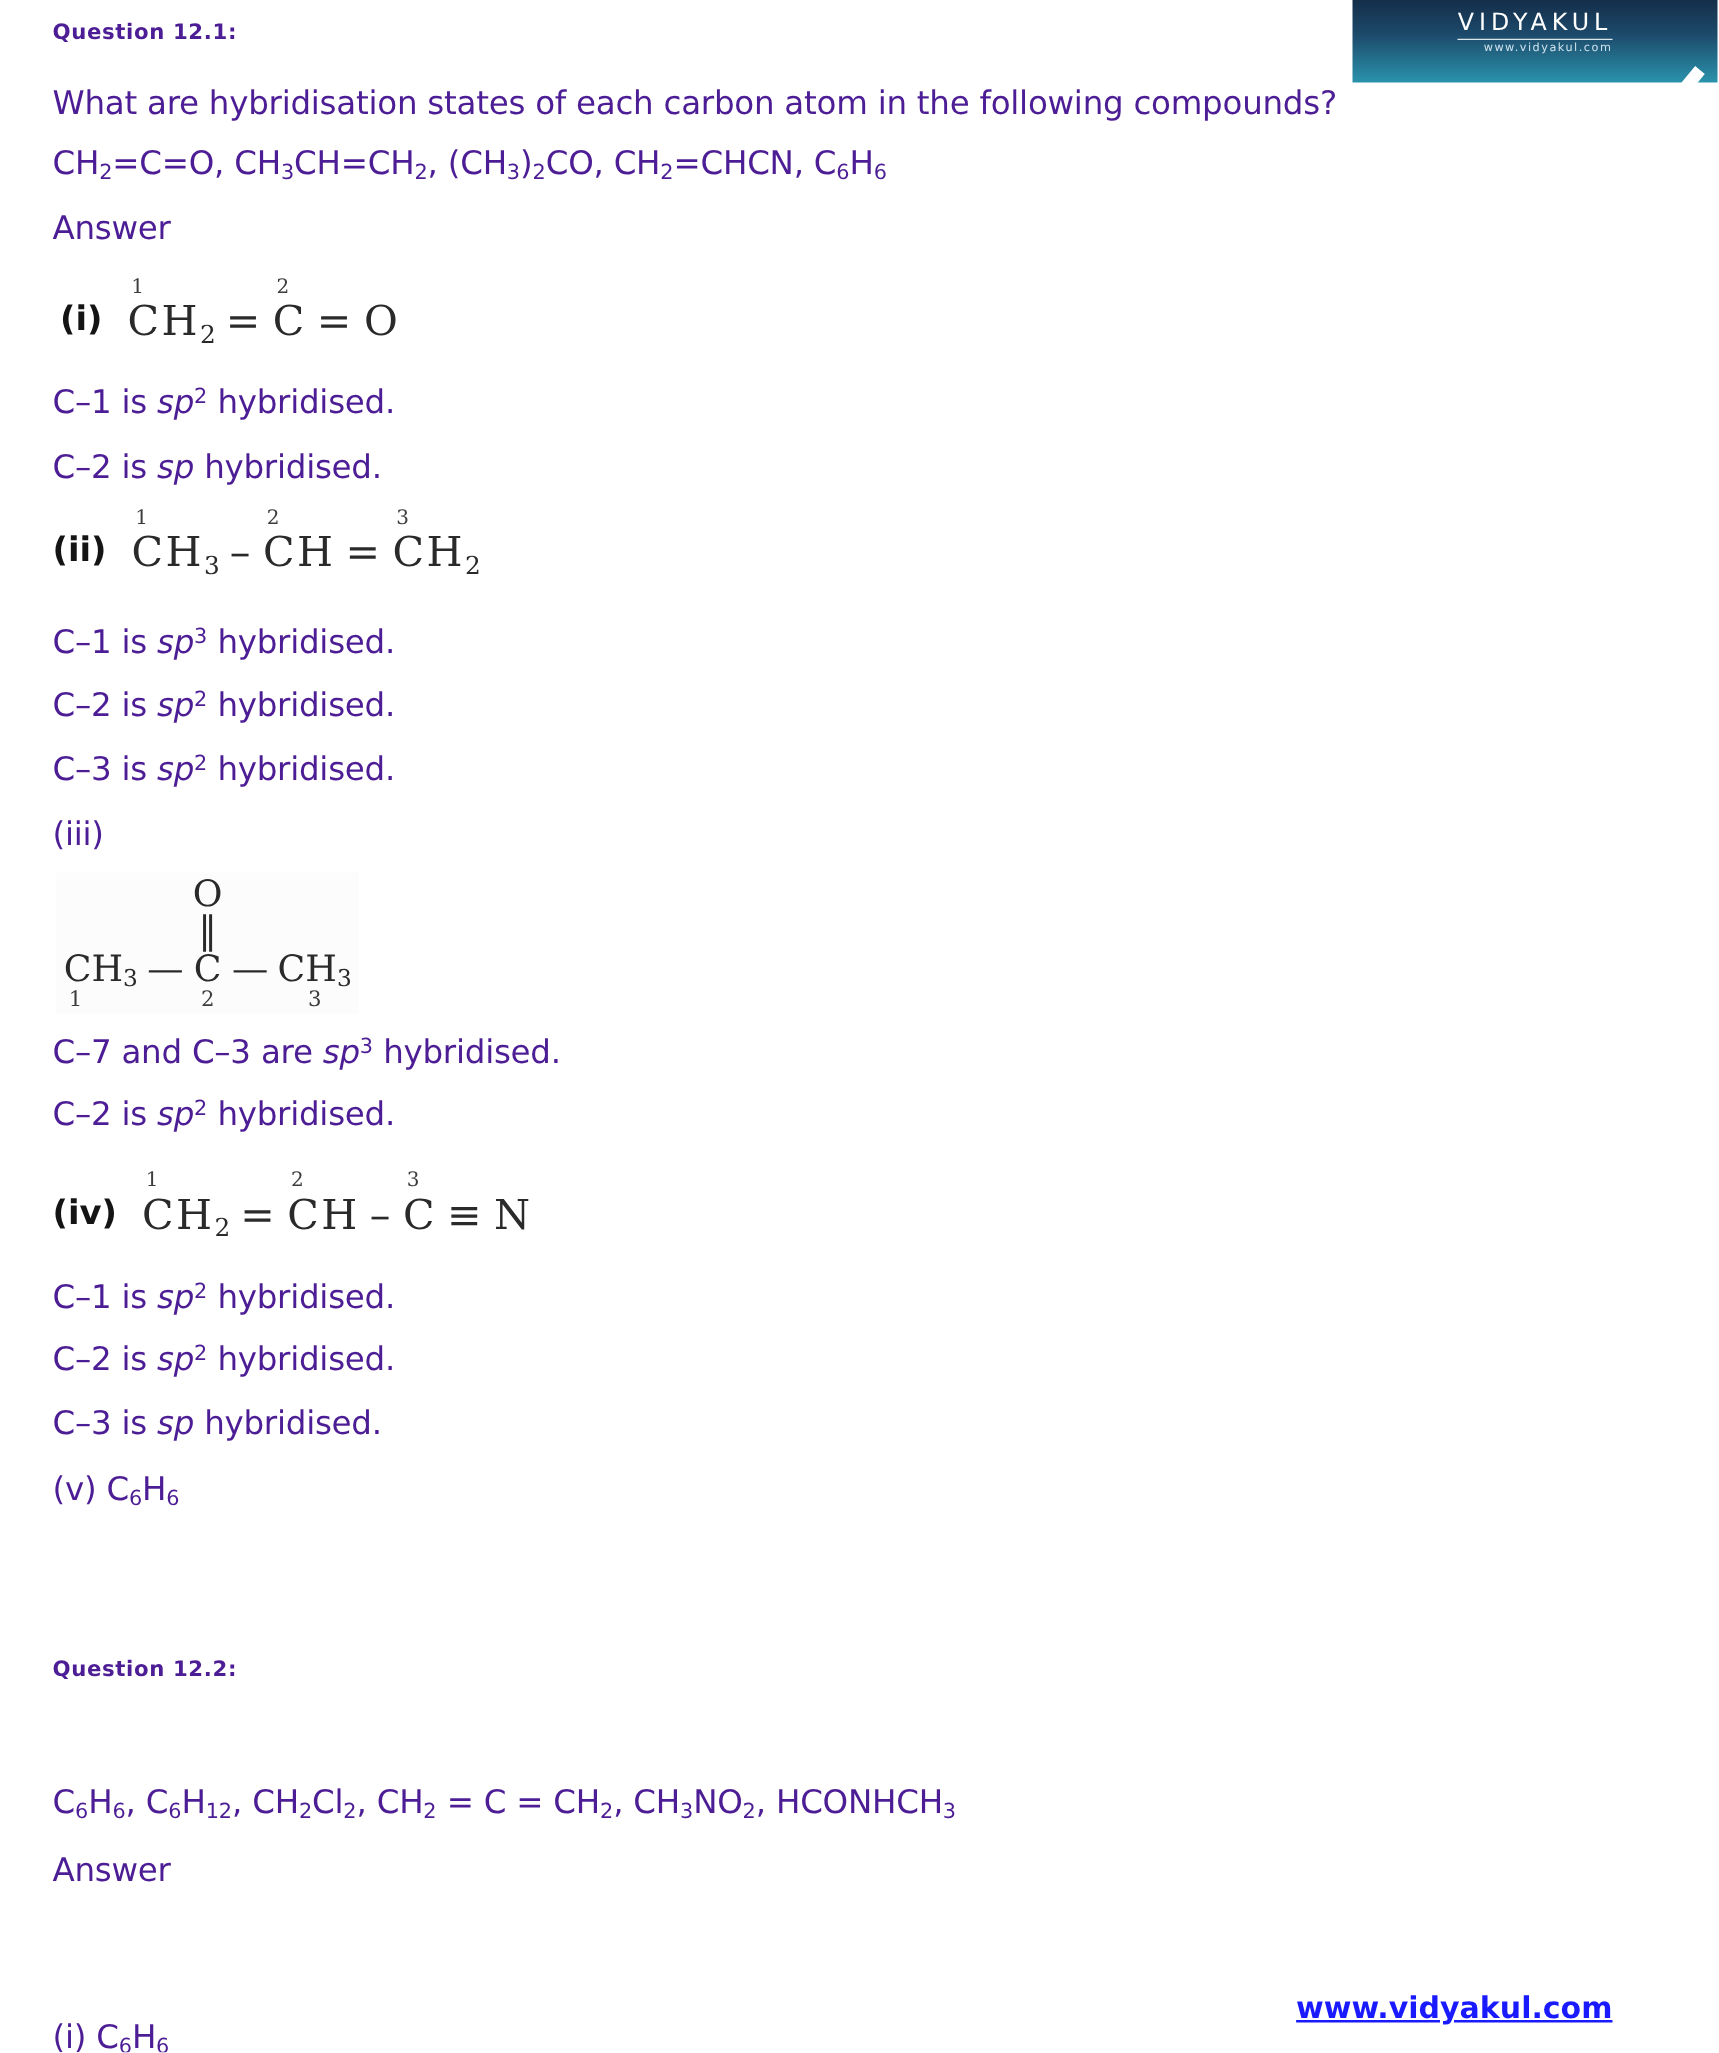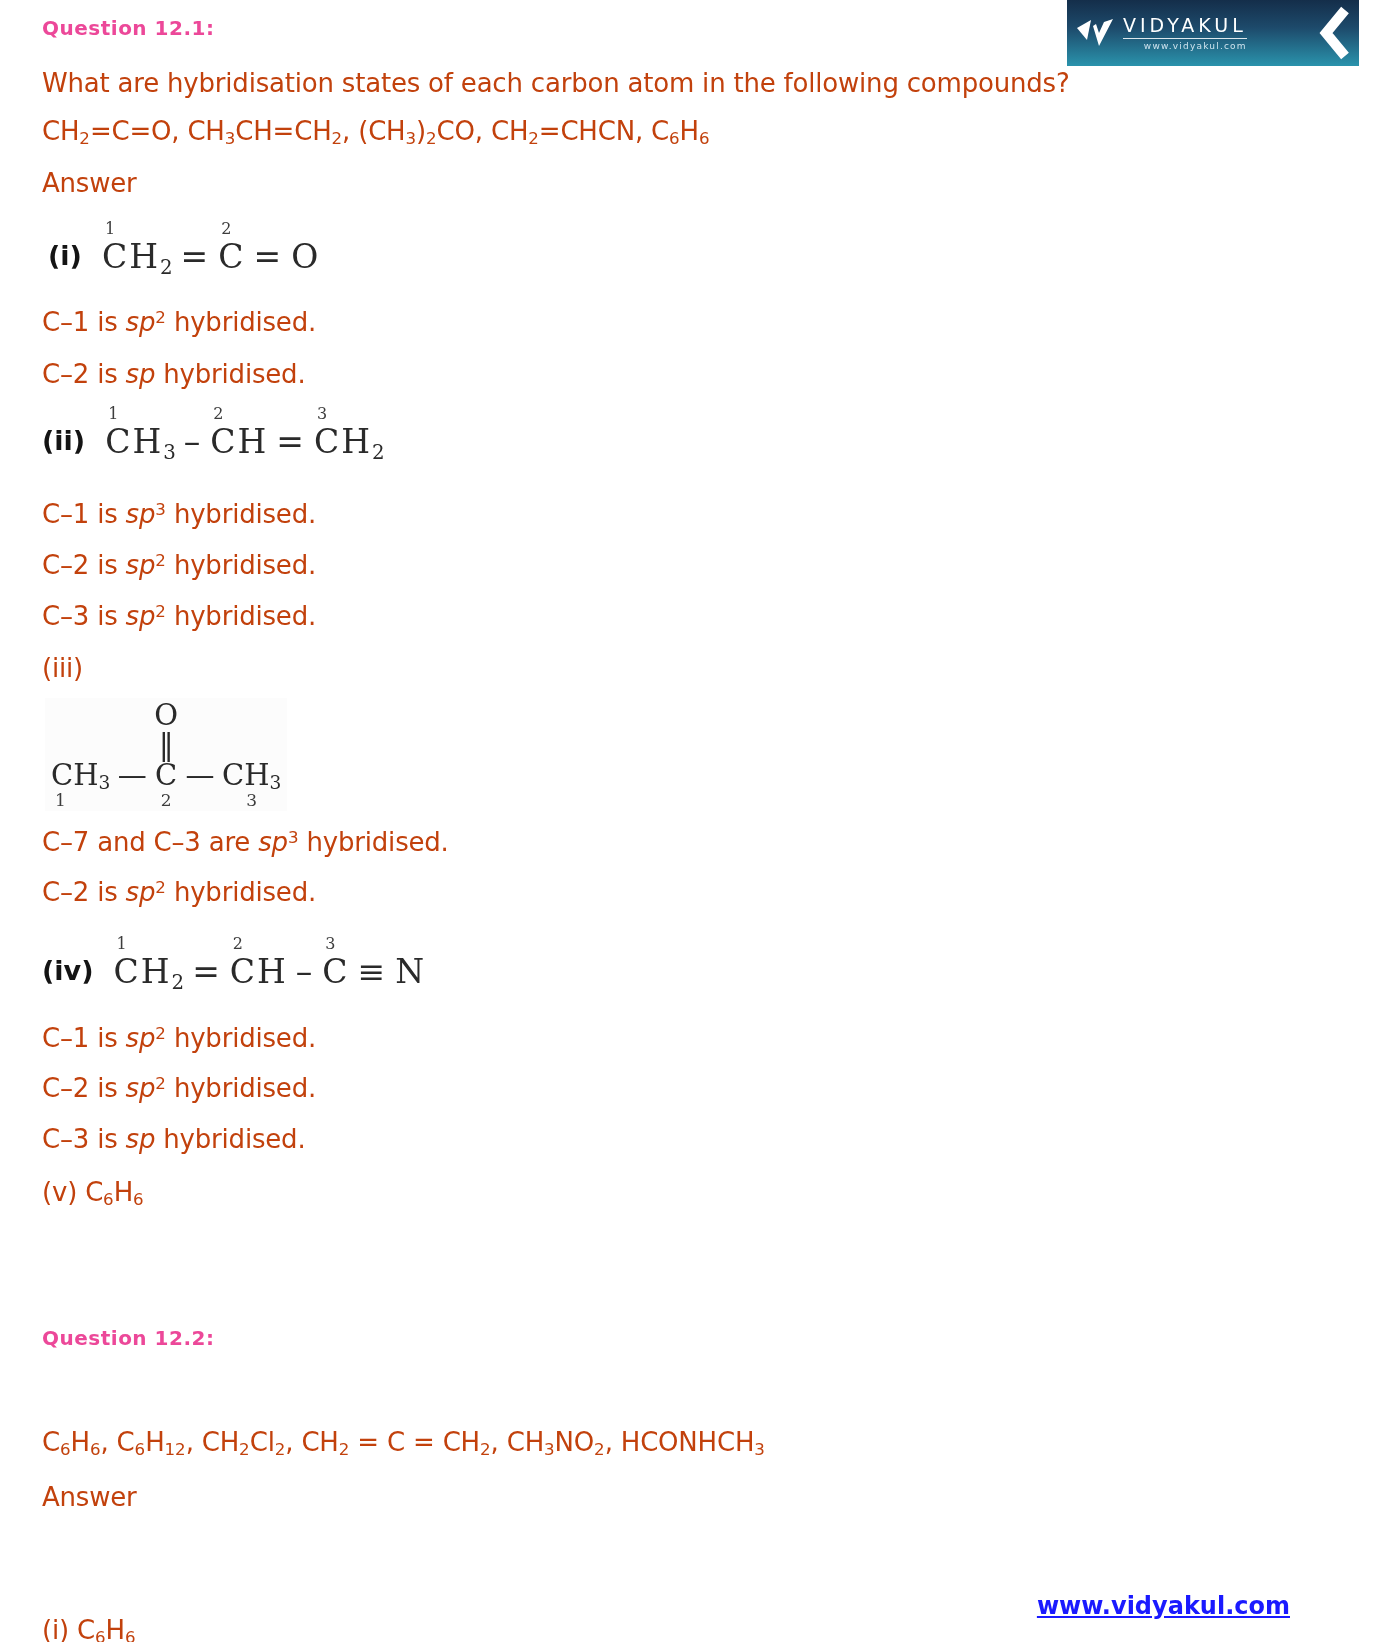--- a/index.html
+++ b/index.html
@@ -1,24 +1,24 @@
 <!DOCTYPE html>
 <html><head>
 <meta charset="utf-8">
 <style>
   html,body{margin:0;padding:0;background:#ffffff;}
   .page{position:relative;width:1375px;height:1642px;background:#ffffff;overflow:hidden;
         font-family:"DejaVu Sans","Liberation Sans",sans-serif;color:#141414;}
 
   
-  .qtitle{position:absolute;left:42px;font-weight:700;font-size:20px;letter-spacing:.5px;color:#ec4899;white-space:nowrap;}
+  .qtitle{position:absolute;left:42px;font-weight:700;font-size:17px;letter-spacing:.5px;color:#4c1d95;white-space:nowrap;}
 
   
   .bline{position:absolute;left:42px;font-size:26px;line-height:1.25;letter-spacing:-0.2px;
-         color:#c2410c;white-space:nowrap;}
+         color:#4c1d95;white-space:nowrap;}
   .it{font-style:italic;}
   .bd{font-weight:400;}
   .sp-up{font-size:64%;position:relative;top:-0.5em;letter-spacing:0;}
   .sb-dn{font-size:64%;position:relative;top:0.22em;letter-spacing:0;}
 
   
   .fwrap{position:absolute;display:flex;align-items:flex-end;gap:16px;}
   .flabel{font-weight:700;font-size:27px;color:#141414;line-height:1;padding-bottom:5px;}
   .formula{display:inline-flex;align-items:flex-end;
            font-family:"DejaVu Serif","Liberation Serif",serif;font-size:33px;color:#2a2a2a;}
@@ -38,23 +38,23 @@
   .s-l{grid-row:3;grid-column:1;}
   .s-d1{grid-row:3;grid-column:2;}
   .s-c{grid-row:3;grid-column:3;}
   .s-d2{grid-row:3;grid-column:4;}
   .s-r{grid-row:3;grid-column:5;}
   .s-n1{grid-row:4;grid-column:1;font-size:17px;justify-self:start;padding-left:4px;color:#3d3d3d;}
   .s-n2{grid-row:4;grid-column:3;font-size:17px;color:#3d3d3d;}
   .s-n3{grid-row:4;grid-column:5;font-size:17px;color:#3d3d3d;}
 
   
-  .banner{position:absolute;top:0;right:16px;width:292px;height:66px;box-sizing:border-box;
+  .banner{position:absolute;top:0;right:1px;width:292px;height:66px;box-sizing:border-box;
           background:linear-gradient(180deg,#142e4a 0%,#1d4a6b 42%,#2a93ac 100%);
-          display:flex;align-items:center;gap:8px;padding:0 8px 0 8px;}
+          display:flex;align-items:center;gap:8px;padding:0 8px 0 8px;flex-direction:column;}
   .btext{display:flex;flex-direction:column;}
   .bname{color:#ffffff;font-size:19px;letter-spacing:4px;line-height:1.1;
          border-bottom:1.5px solid rgba(255,255,255,.85);padding-bottom:2px;white-space:nowrap;}
   .bsite{color:#cfe3ee;font-size:9px;letter-spacing:1.2px;align-self:flex-end;margin-top:2px;white-space:nowrap;}
   .chev{margin-left:auto;flex:0 0 auto;}
 
   
   .flink{position:absolute;top:1592px;right:85px;font-weight:700;font-size:24px;
          color:#1a1aff;text-decoration:underline;white-space:nowrap;}
 </style>

